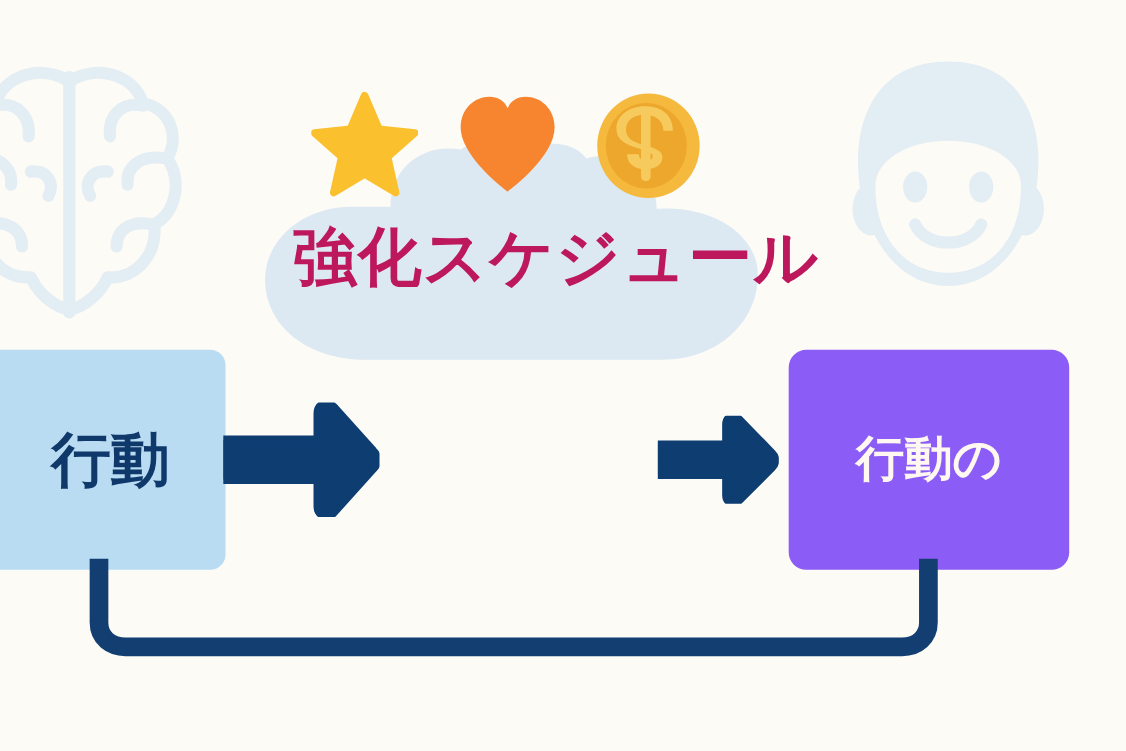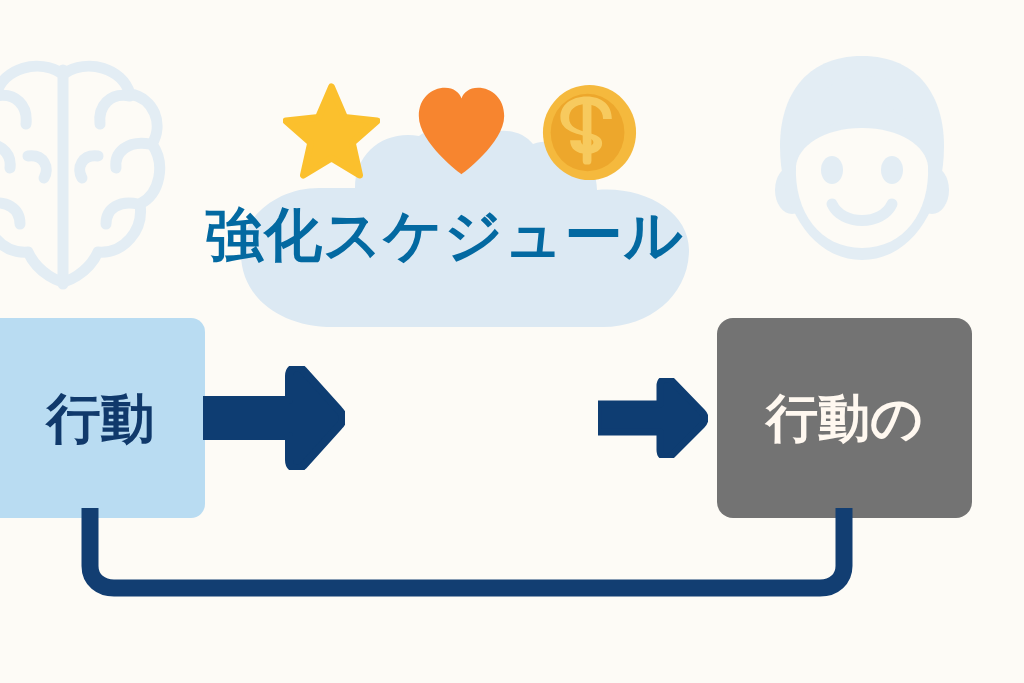--- a/index.html
+++ b/index.html
@@ -30,25 +30,25 @@
     left: 205px;
     top: 130px;
     width: 540px;
     height: 205px;
   }
   #cloud-title {
     position: absolute;
     left: 205px;
     top: 206px;
     width: 540px;
-    text-align: left;
+    text-align: right;
     font-size: 58px;
     font-weight: 700;
     letter-spacing: 1px;
-    color: #0369a1;
+    color: #be185d;
     line-height: 1;
     white-space: nowrap;
   }
 
   
   #star-icon { position: absolute; left: 283px; top: 83px; width: 97px; height: 97px; }
   #heart-icon{ position: absolute; left: 413px; top: 83px; width: 97px; height: 97px; }
   #coin-icon { position: absolute; left: 541px; top: 84px; width: 97px; height: 97px; }
 
   
@@ -82,24 +82,24 @@
     color: #10396B;
     font-size: 50px;
     font-weight: 700;
     line-height: 1.14;
   }
   #box-reinforce {
     left: 717px;
     top: 318px;
     width: 255px;
     height: 200px;
-    background: #737373;
+    background: #8b5cf6;
     color: #FFF8F0;
     border-radius: 16px;
-    font-size: 52px;
+    font-size: 44px;
   }
 
   
   #arrow-1 { position: absolute; left: 203px; top: 366px; width: 142px; height: 104px; }
   #arrow-2 { position: absolute; left: 598px; top: 378px; width: 110px; height: 80px; }
 
   
   #feedback-loop {
     position: absolute;
     left: 60px;

